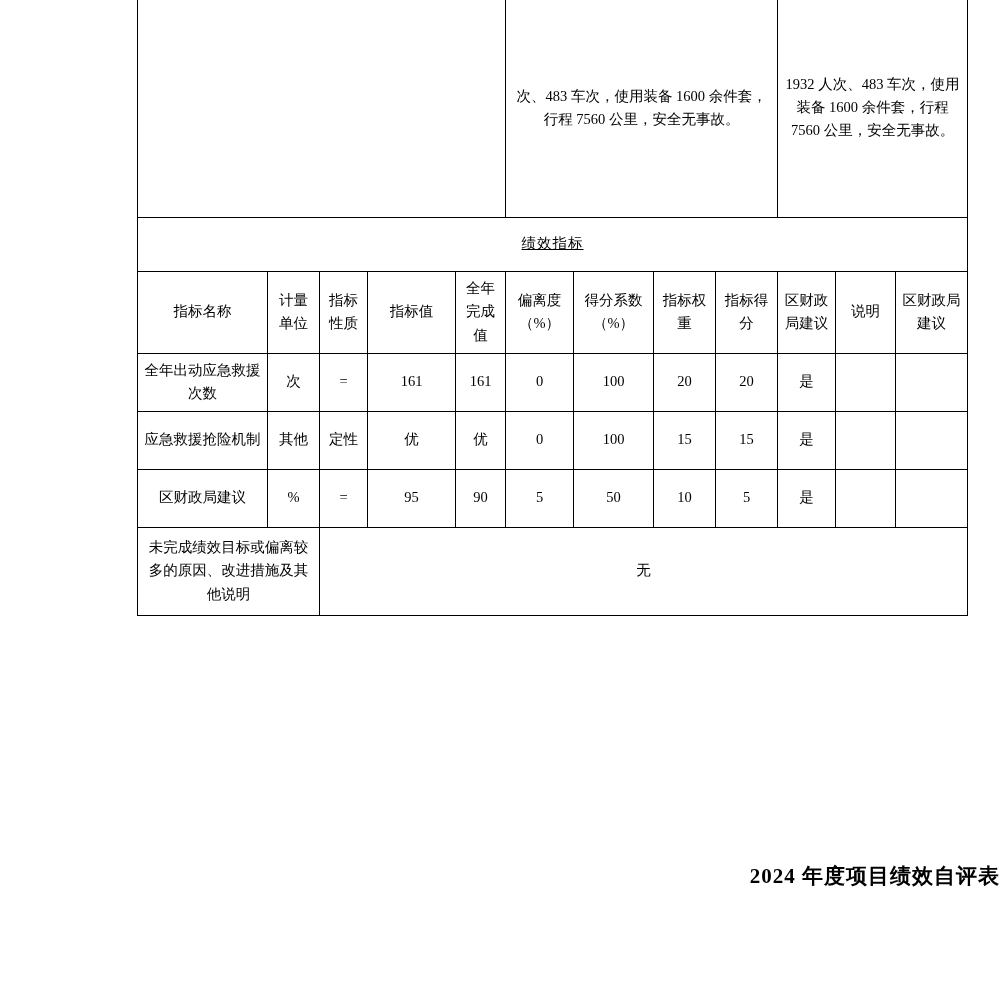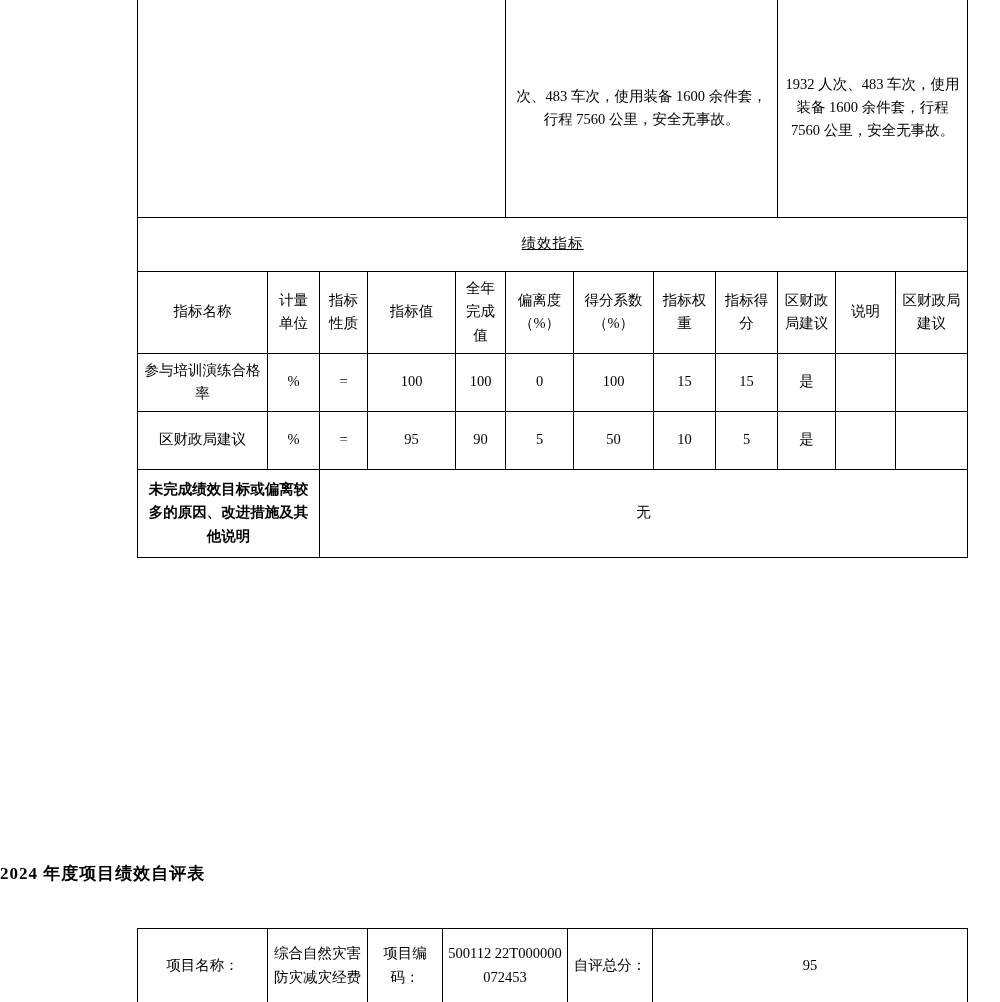--- a/index.html
+++ b/index.html
@@ -56,29 +56,28 @@
     line-height: 1.5;
   }
   .nm {
     text-align: left;
     padding-left: 9px;
     line-height: 1.75;
   }
   .notefirst {
     line-height: 1.8;
     font-size: 14.5px;
-    font-weight: bold;
   }
   .doc-title {
     position: absolute;
     left: 0;
     top: 862px;
     width: 1000px;
-    text-align: left;
-    font-size: 17px;
+    text-align: right;
+    font-size: 21px;
     font-weight: bold;
     font-family: "Liberation Serif", "DejaVu Serif", serif;
     letter-spacing: 1px;
   }
   .tbl-bottom {
     position: absolute;
     left: 137px;
     top: 928px;
     width: 830px;
   }
@@ -131,38 +130,52 @@
         <td class="hdr">全年完成值</td>
         <td class="hdr">偏离度（%）</td>
         <td class="hdr">得分系数（%）</td>
         <td class="hdr">指标权重</td>
         <td class="hdr">指标得分</td>
         <td class="hdr">区财政局建议</td>
         <td class="hdr">说明</td>
         <td class="hdr">区财政局建议</td>
       </tr>
 
-
-
-
-
-      <tr>
-        <td class="nm" style="height:58px;">参与培训演练合格率</td>
-        <td>%</td>
+      <tr>
+        <td class="nm" style="height:58px;">全年出动应急救援次数</td>
+        <td>次</td>
         <td>=</td>
+        <td>161</td>
+        <td>161</td>
+        <td>0</td>
         <td>100</td>
-        <td>100</td>
+        <td>20</td>
+        <td>20</td>
+        <td>是</td>
+        <td></td>
+        <td></td>
+      </tr>
+
+
+      <tr>
+        <td class="nm" style="height:58px;">应急救援抢险机制</td>
+        <td>其他</td>
+        <td>定性</td>
+        <td>优</td>
+        <td>优</td>
         <td>0</td>
         <td>100</td>
         <td>15</td>
         <td>15</td>
         <td>是</td>
         <td></td>
         <td></td>
       </tr>
+
+
 
       <tr>
         <td class="nm" style="height:58px;">区财政局建议</td>
         <td>%</td>
         <td>=</td>
         <td>95</td>
         <td>90</td>
         <td>5</td>
         <td>50</td>
         <td>10</td>
@@ -174,34 +187,14 @@
 
       <tr>
         <td colspan="2" class="notefirst" style="height:88px;">未完成绩效目标或偏离较多的原因、改进措施及其他说明</td>
         <td colspan="10">无</td>
       </tr>
     </tbody>
   </table>
 
   <div class="doc-title">2024 年度项目绩效自评表</div>
 
-  <table class="doc tbl-bottom">
-    <colgroup>
-      <col style="width:130px">
-      <col style="width:100px">
-      <col style="width:75px">
-      <col style="width:125px">
-      <col style="width:85px">
-      <col style="width:315px">
-    </colgroup>
-    <tbody>
-      <tr>
-        <td class="lbl" style="height:74px;">项目名称：</td>
-        <td class="lbl">综合自然灾害防灾减灾经费</td>
-        <td class="lbl">项目编码：</td>
-        <td class="lbl small-wrap">500112 22T000000072453</td>
-        <td class="lbl">自评总分：</td>
-        <td>95</td>
-      </tr>
-    </tbody>
-  </table>
 
 </div>
 
 </body></html>

